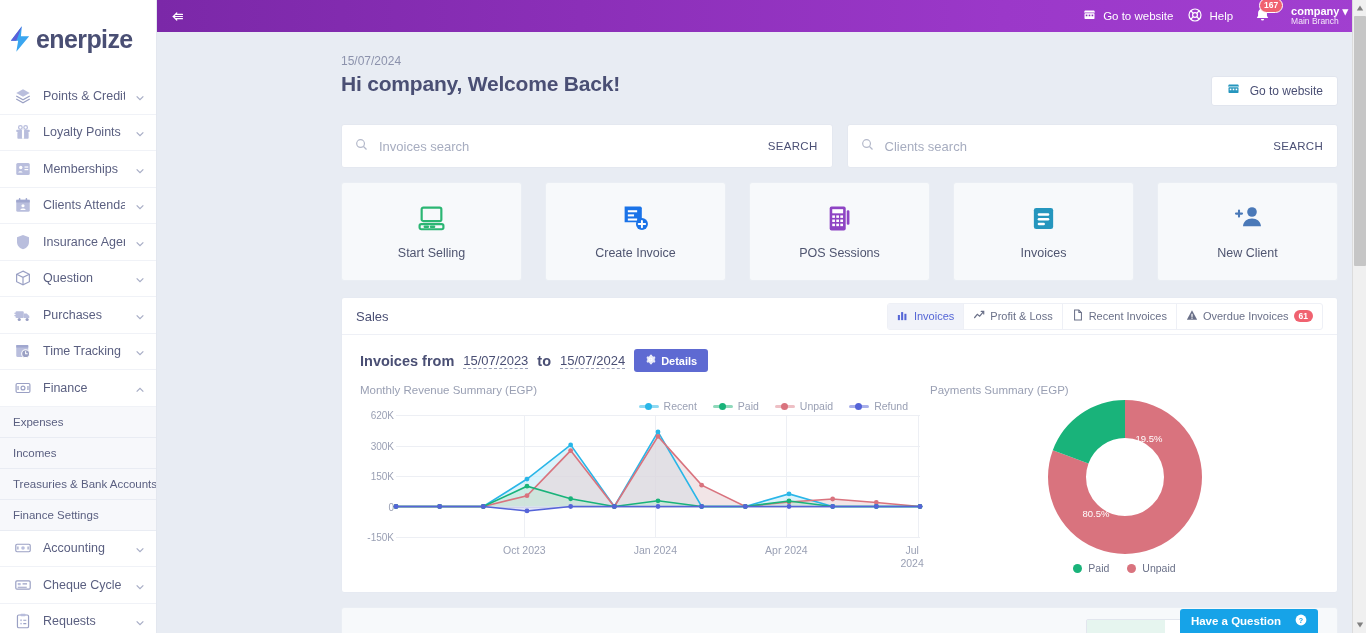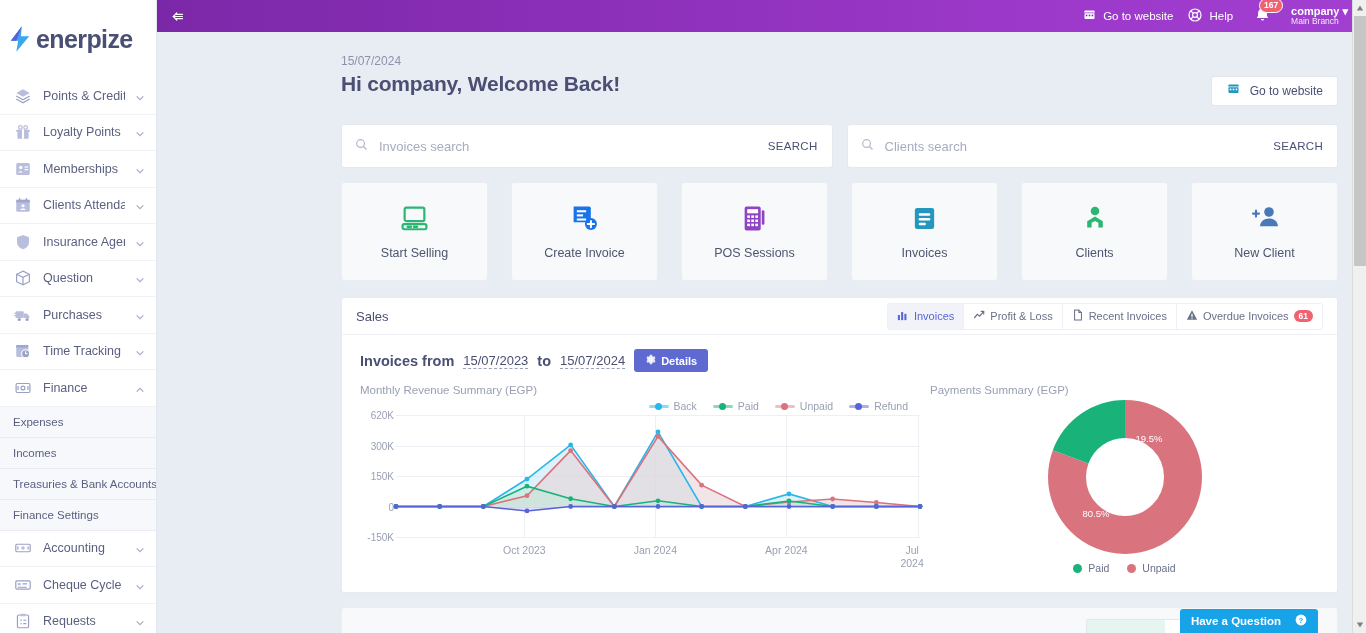--- a/index.html
+++ b/index.html
@@ -522,29 +522,20 @@
                 <svg viewBox="0 0 28 28" width="27" height="27">
                   <rect x="4" y="3" width="20" height="22" rx="2.4" fill="#2596be"></rect>
                   <rect x="8" y="8.5" width="12" height="2.6" rx="1.3" fill="#fff"></rect>
                   <rect x="8" y="13.5" width="12" height="2.6" rx="1.3" fill="#fff"></rect>
                   <rect x="8" y="18.5" width="7.5" height="2.6" rx="1.3" fill="#fff"></rect>
                 </svg>
               </span>
             <span class="clbl">Invoices</span>
           </div>
 
-          <div class="qcard">
-            <span class="cico">
-                <svg viewBox="0 0 28 28" width="28" height="28" fill="#2bb673">
-                  <circle cx="14" cy="7" r="4.3"></circle>
-                  <path d="M14 12.6 L6.2 17.2 V23.5 H10.6 V18.8 L14 16.9 L17.4 18.8 V23.5 H21.8 V17.2 Z"></path>
-                </svg>
-              </span>
-            <span class="clbl">Clients</span>
-          </div>
 
           <div class="qcard">
             <span class="cico">
                 <svg viewBox="0 0 30 28" width="30" height="28" fill="#4a79b8">
                   <circle cx="19" cy="8" r="4.8"></circle>
                   <path d="M19 14.4c-5 0-8.6 2.8-9 7.8h18c-.4-5-4-7.8-9-7.8z"></path>
                   <path d="M6 6.6v6M3 9.6h6" stroke="#4a79b8" stroke-width="2.1" stroke-linecap="round"></path>
                 </svg>
               </span>
             <span class="clbl">New Client</span>
@@ -608,21 +599,21 @@
             <div class="charts">
 
               <div class="chart-left">
                 <div class="chart-cap">Monthly Revenue Summary (EGP)</div>
 
                 <div class="legend">
                   <div class="lg">
                     <span class="bar" style="background:#8fd9f2">
                         <span class="dot" style="background:#29b6e8"></span>
                       </span>
-                    <span style="color:#9aa0b4">Back</span>
+                    <span style="color:#9aa0b4">Recent</span>
                   </div>
                   <div class="lg">
                     <span class="bar" style="background:#8fd9bb">
                         <span class="dot" style="background:#19b37a"></span>
                       </span>
                     <span style="color:#9aa0b4">Paid</span>
                   </div>
                   <div class="lg">
                     <span class="bar" style="background:#eec0c5">
                         <span class="dot" style="background:#d9737e"></span>

